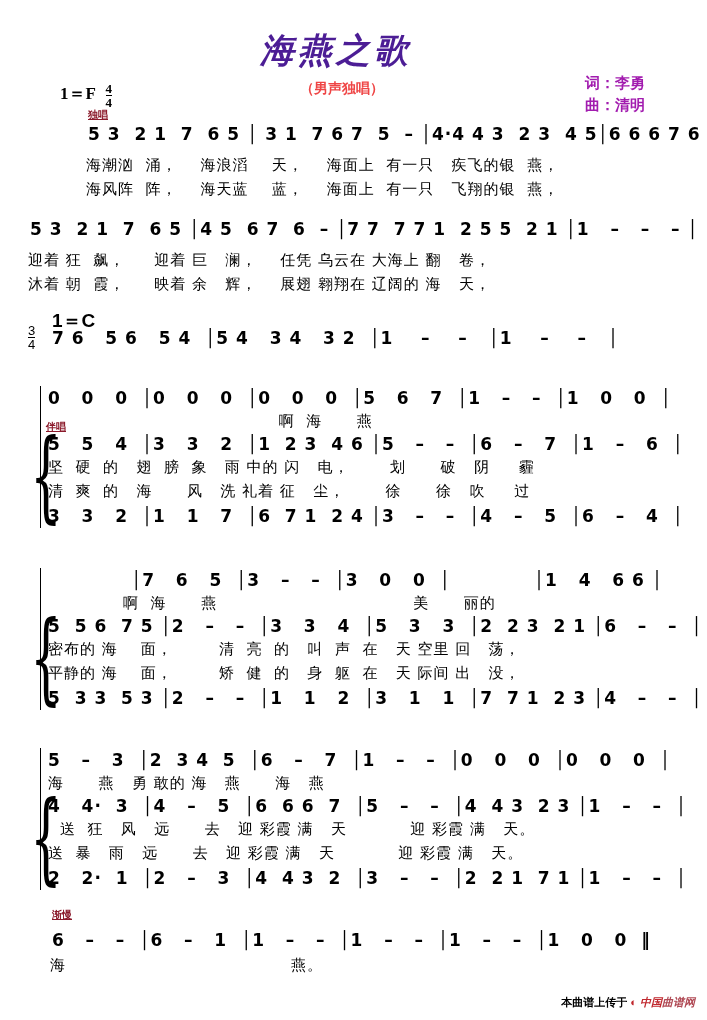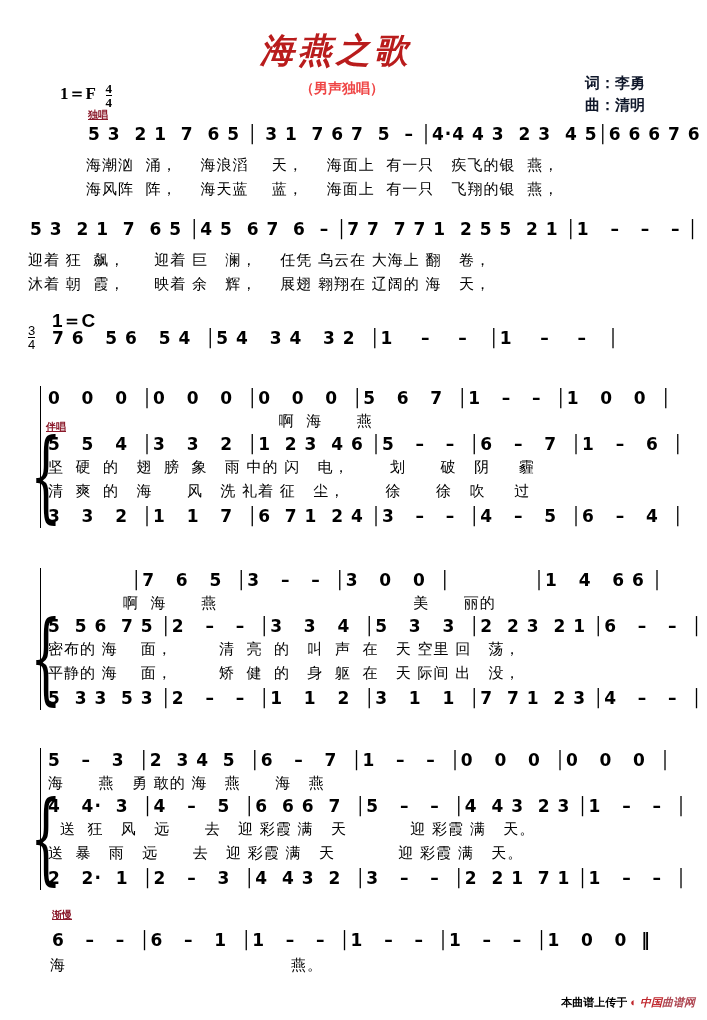--- a/index.html
+++ b/index.html
@@ -1,20 +1,20 @@
 <!DOCTYPE html>
 <html><head>
 <meta charset="utf-8">
 <style>
   html,body{margin:0;padding:0;background:#fff;}
   body{width:707px;height:1020px;position:relative;overflow:hidden;font-family:"Liberation Sans","DejaVu Sans",sans-serif;color:#000;}
   .abs{position:absolute;}
-  .title{left:0;width:672px;top:28px;text-align:center;font-family:"DejaVu Serif",serif;font-size:34px;font-weight:bold;color:#b91c1c;letter-spacing:4px;font-style:italic;}
+  .title{left:0;width:672px;top:28px;text-align:center;font-family:"DejaVu Serif",serif;font-size:34px;font-weight:bold;color:#4c1d95;letter-spacing:4px;font-style:italic;}
   .subtitle{left:300px;top:80px;font-size:14px;font-weight:bold;color:#ef4444;}
-  .credits{left:585px;top:72px;font-size:15px;font-weight:bold;color:#0f172a;line-height:22px;}
+  .credits{left:585px;top:72px;font-size:15px;font-weight:bold;color:#a21caf;line-height:22px;}
   .key{left:60px;top:82px;font-size:17px;font-family:"Liberation Serif",serif;font-weight:bold;}
   .frac{display:inline-block;vertical-align:middle;text-align:center;font-size:13px;line-height:13px;margin-left:6px;}
   .frac span{display:block;}
   .frac span:first-child{border-bottom:1px solid #000;}
   .mark-red{font-size:10px;font-weight:bold;color:#8b1a2b;text-decoration:underline;}
   .row{position:absolute;left:0;width:707px;}
   .notes{font-family:"DejaVu Sans",sans-serif;font-weight:bold;font-size:17px;white-space:pre;letter-spacing:1px;}
   .lyric{font-family:"DejaVu Serif",serif;font-size:15px;white-space:pre;letter-spacing:1px;}
   .bar{position:absolute;width:1px;background:#000;}
   .brace{position:absolute;font-family:"DejaVu Serif",serif;font-size:100px;line-height:100px;transform:scaleX(0.5);}

